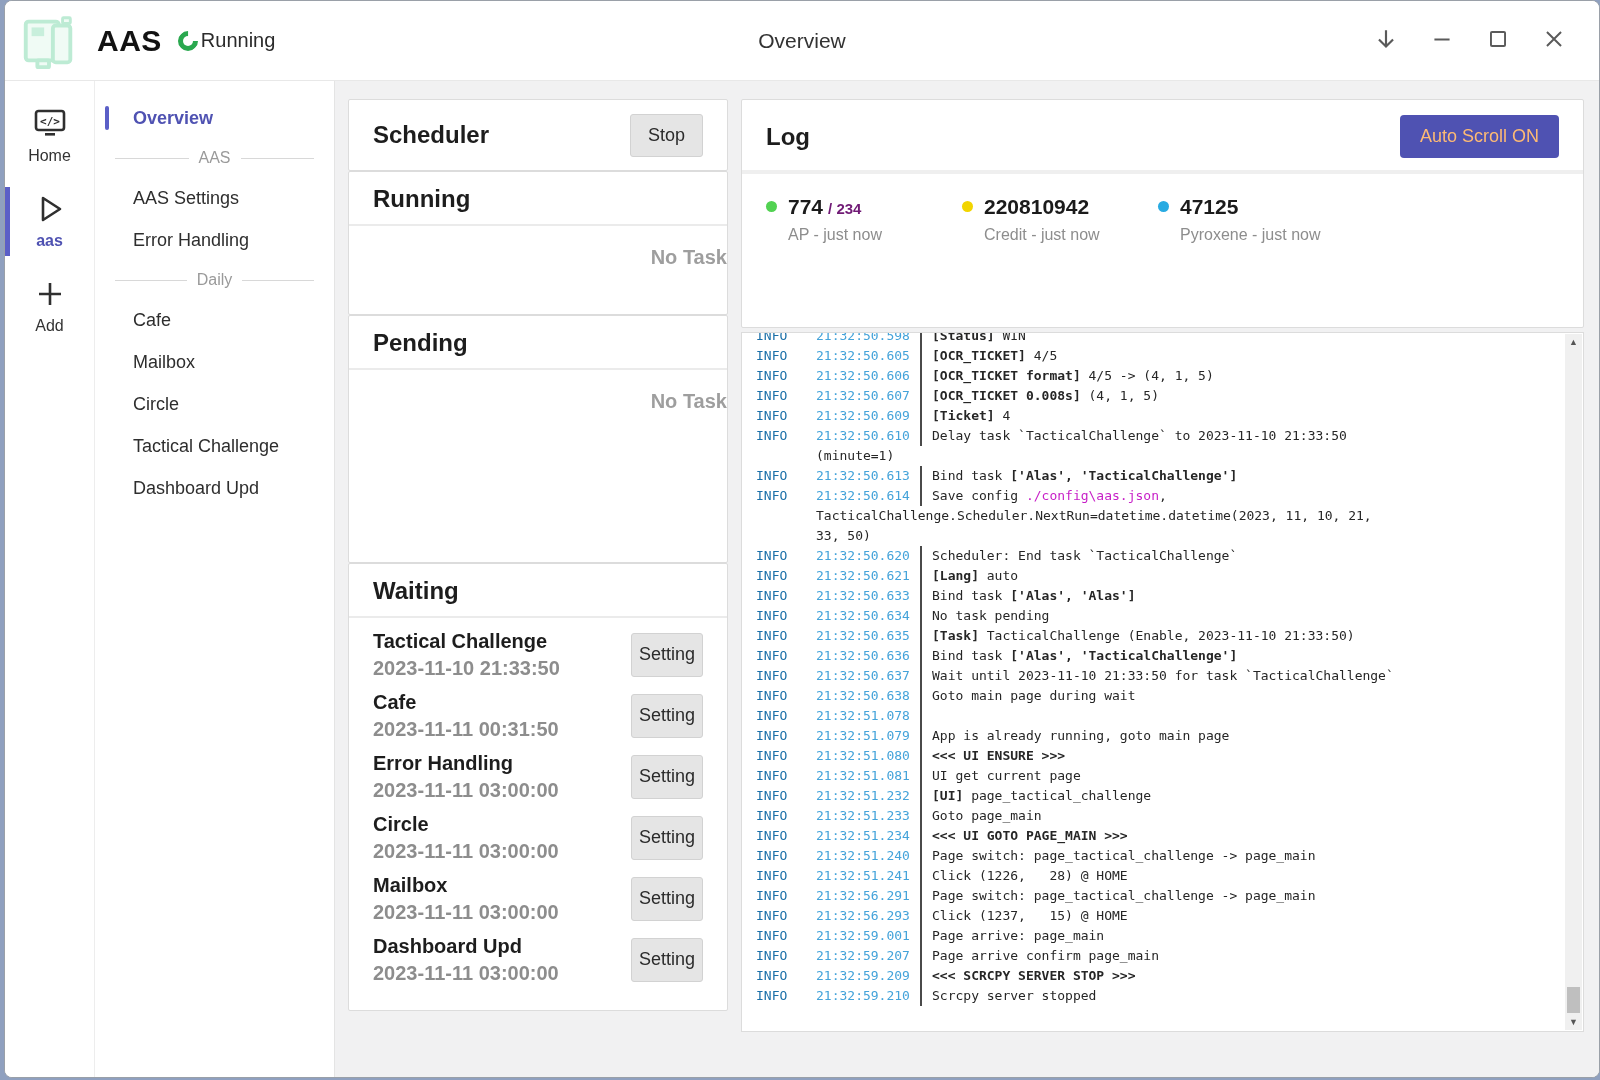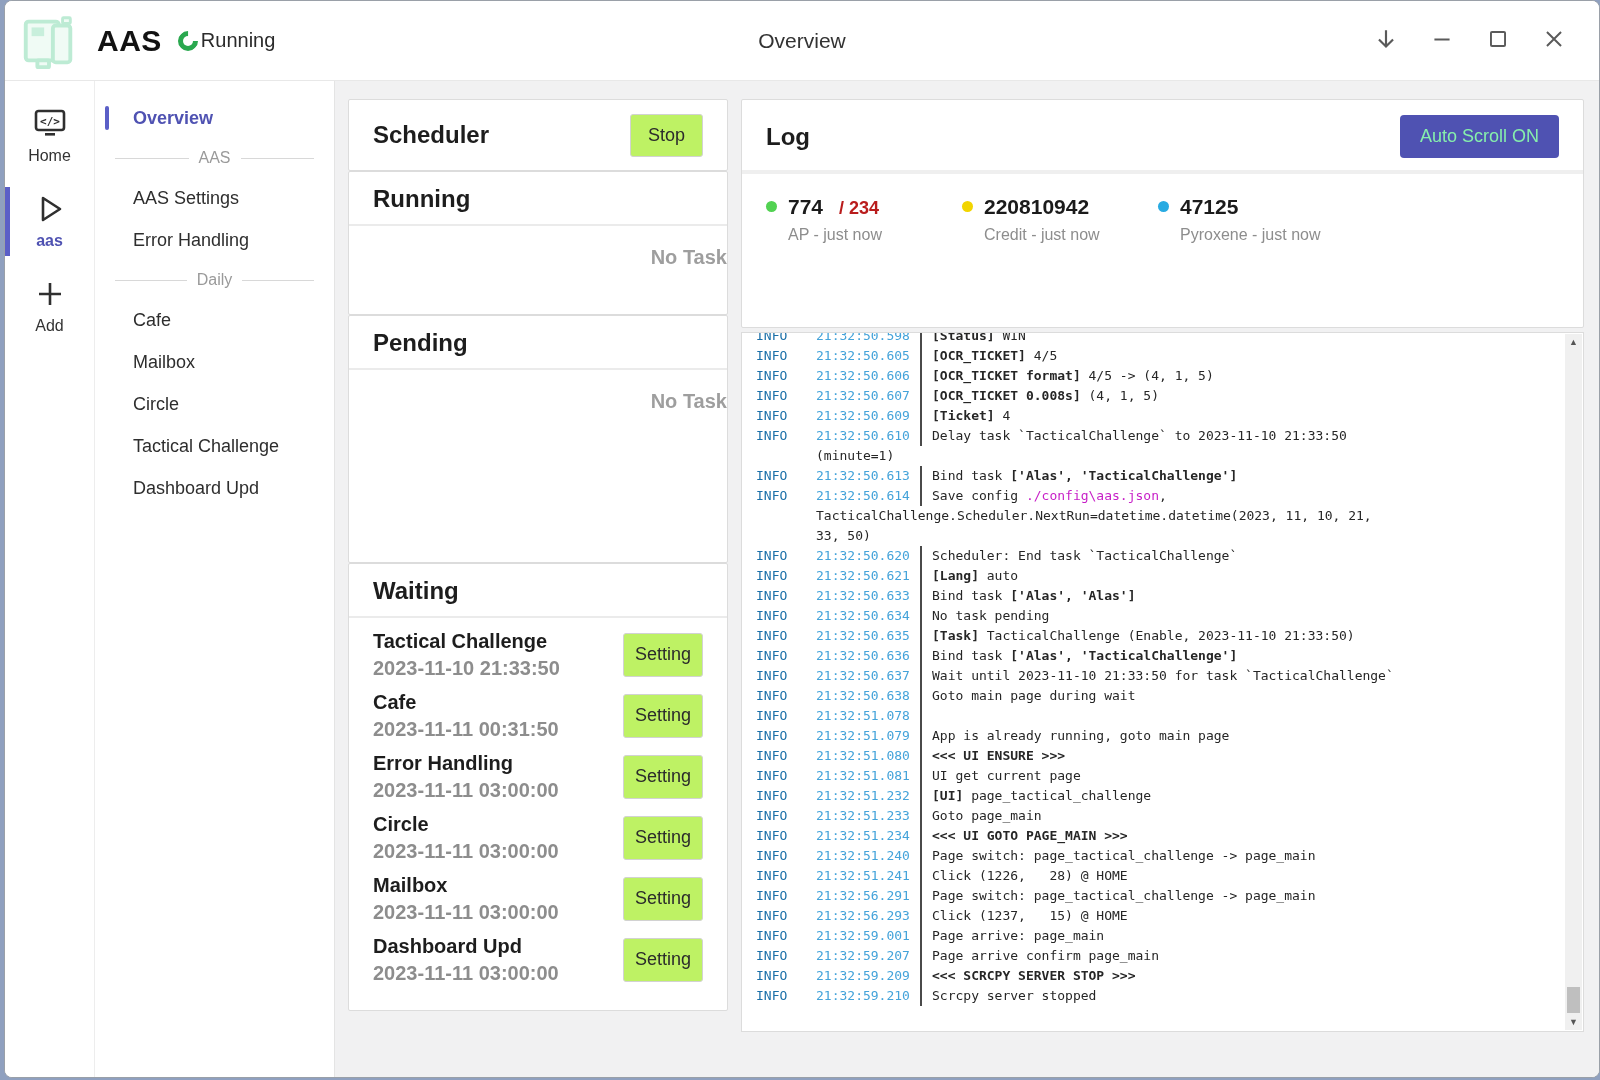--- a/index.html
+++ b/index.html
@@ -46,42 +46,42 @@
   .content{flex:1;background:#f1f1f2;padding:18px 15px 45px 13px;display:flex;gap:13px;overflow:hidden}
   .col-left{width:380px;flex:none;display:flex;flex-direction:column;}
   .col-right{flex:1;display:flex;flex-direction:column;gap:4px;min-width:0}
   
   .card{background:#fff;border:1px solid #dcdcdc;border-radius:2px}
   .card h2{margin:0;font-size:24px;font-weight:700;color:#1d1d1d}
   .hr{height:2px;background:#ebebeb;margin-top:11px}
   .hr.thick{height:4px;background:#efefef;margin-top:0}
   .card-scheduler{height:72px;flex:none;display:flex;align-items:center;justify-content:space-between;
     padding:0 24px}
-  .btn{font-size:18px;background:#bef264;border:1px solid #d2d2d2;border-radius:3px;color:#2b2b2b;
+  .btn{font-size:18px;background:#e5e5e5;border:1px solid #d2d2d2;border-radius:3px;color:#2b2b2b;
     font-family:inherit;padding:10px 17px;cursor:pointer}
   .card-running{height:144px;flex:none;padding-top:13px}
   .card-pending{height:248px;flex:none;padding-top:13px}
   .card-waiting{height:448px;flex:none;padding-top:13px;overflow:hidden}
   .card h2.pad{padding:0 24px}
   .empty{color:#9e9e9e;font-size:20px;font-weight:600;text-align:right;margin-top:20px}
   .task-list{padding:6px 0 0}
   .task-row{display:flex;align-items:center;justify-content:space-between;padding:0 24px;height:61px}
   .task-name{font-size:20px;font-weight:700;color:#1d1d1d}
   .task-date{font-size:20px;font-weight:700;color:#8d8d8d;margin-top:4px}
-  .btn.setting{width:80px;height:44px;padding:0}
+  .btn.setting{width:72px;height:44px;padding:0}
   
   .card-log-head{height:229px;flex:none}
   .log-head-row{display:flex;align-items:center;justify-content:space-between;padding:15px 24px 12px}
-  .btn-accent{background:var(--accent);color:#86efac;border:none;border-radius:4px;font-size:18px;
+  .btn-accent{background:var(--accent);color:#fdba74;border:none;border-radius:4px;font-size:18px;
     padding:11px 20px;font-family:inherit;cursor:pointer}
   .stats{display:flex;padding:21px 24px 0}
   .stat{width:196px;display:flex;gap:11px}
   .dot{width:11px;height:11px;border-radius:50%;margin-top:6px;flex:none}
   .stat-value{font-size:21px;font-weight:700;color:#1b1b1b}
-  .stat-extra{font-size:18px;color:#b91c1c;font-weight:600;margin-left:16px}
+  .stat-extra{font-size:15px;color:#701a75;font-weight:600;margin-left:5px}
   .stat-label{font-size:16px;color:#8d8d8d;margin-top:7px}
   .logview{flex:1;position:relative;background:#fff;border:1px solid #dcdcdc;overflow:hidden;
     padding:0 30px 0 14px}
   .log-lines{margin-top:-7px}
   .log-line{display:flex;font-family:"DejaVu Sans Mono",monospace;font-size:13px;line-height:20px;
     white-space:pre;color:#262626}
   .log-line .lv{width:60px;flex:none;color:var(--log-info)}
   .log-line .tm{width:104px;flex:none;color:var(--log-time)}
   .log-line .bar{width:2px;flex:none;background:#4a4a4a;margin-right:10px}
   .log-line .msg{flex:1;min-width:0}

